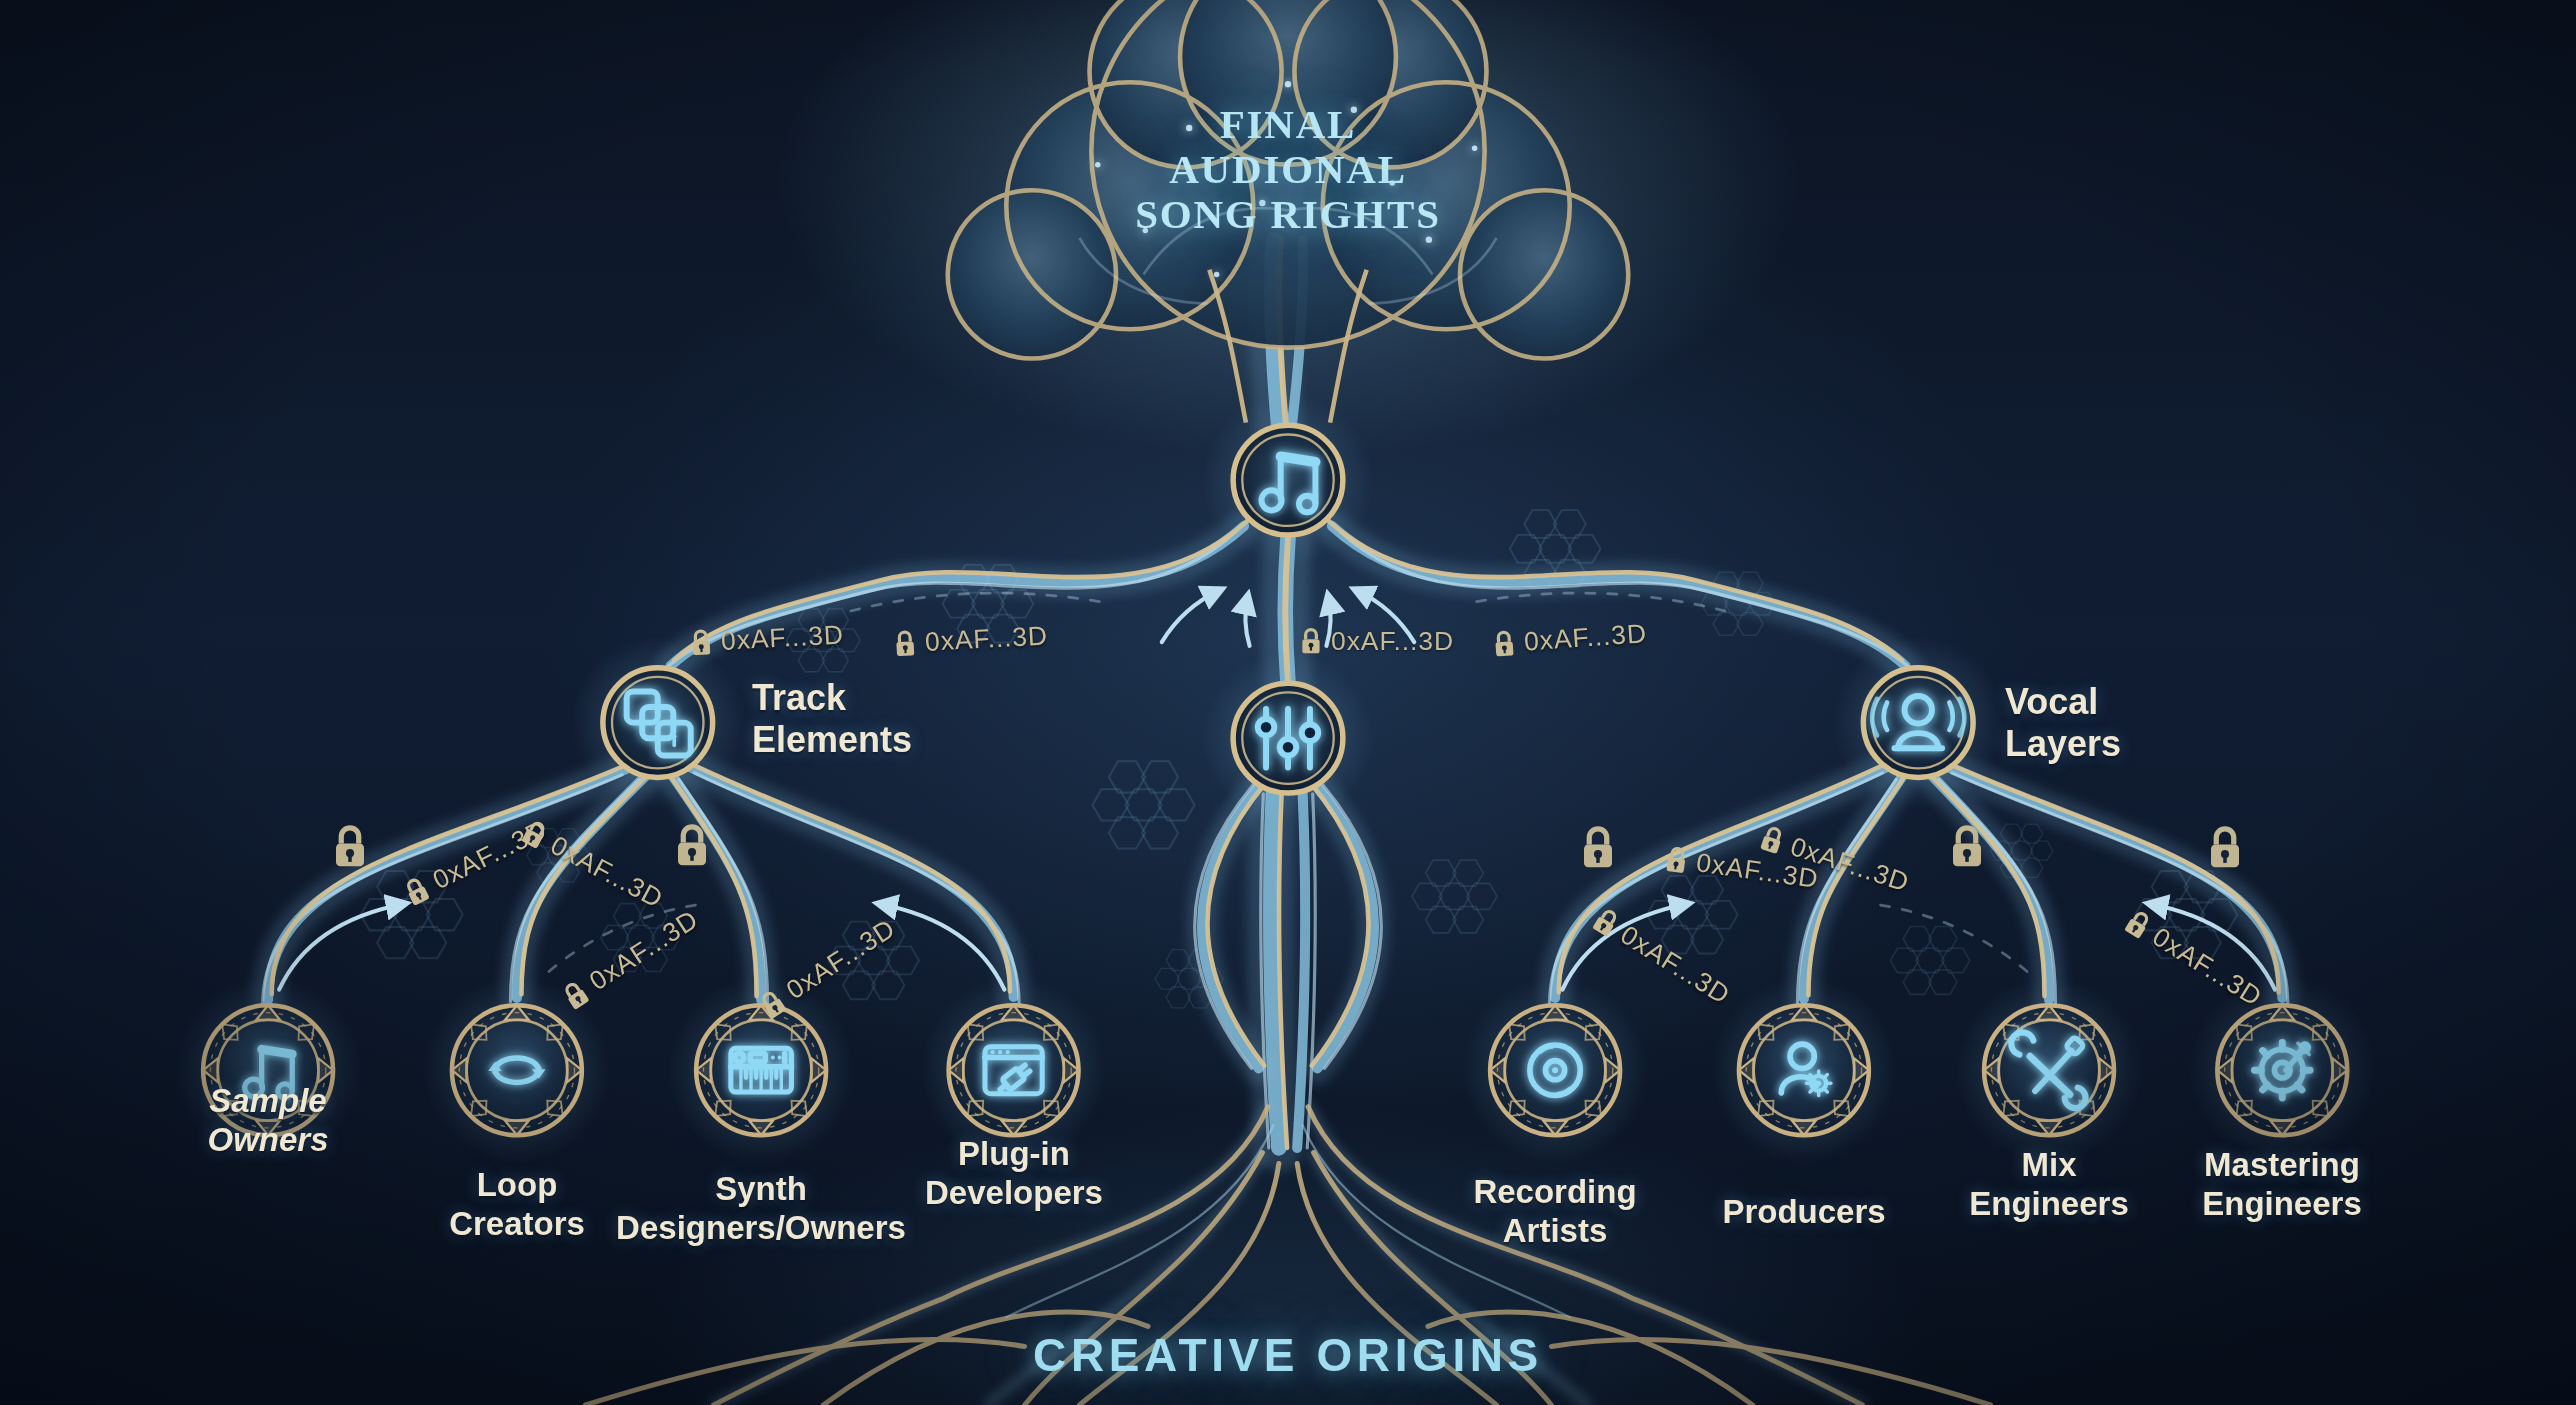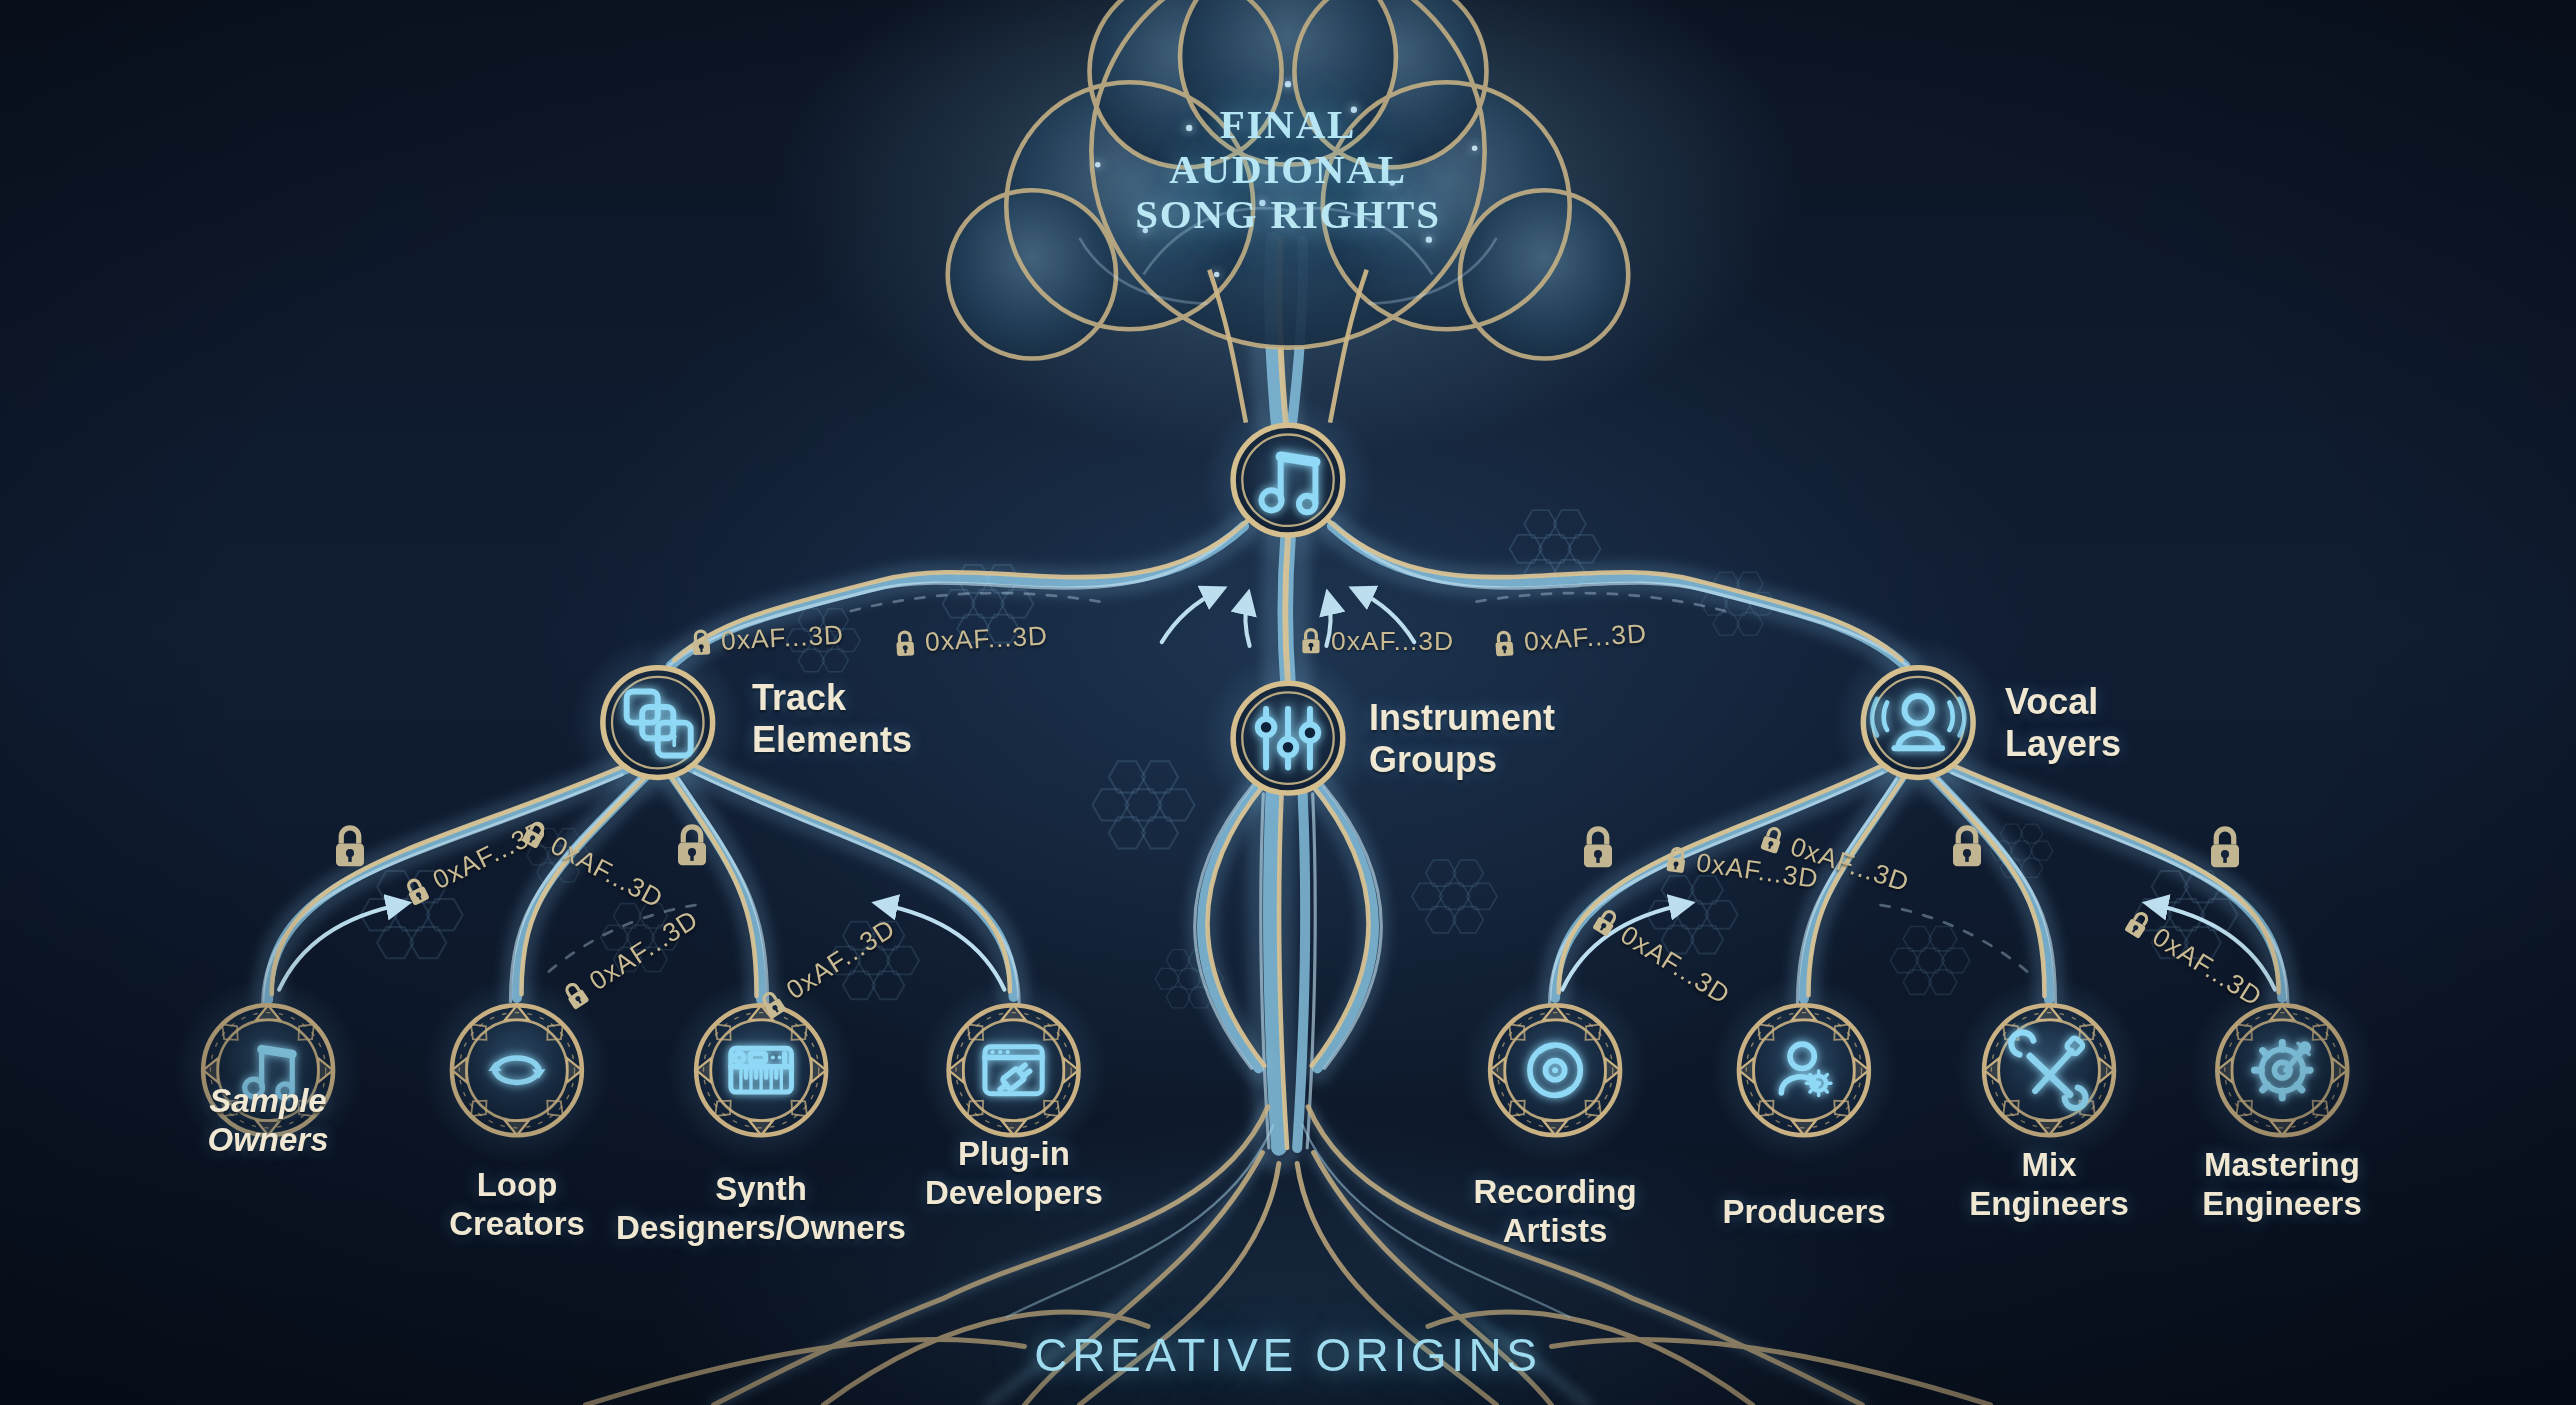--- a/index.html
+++ b/index.html
@@ -31,21 +31,21 @@
   
   .crown-title{position:absolute;left:1288px;top:102px;transform:translateX(-50%);
     text-align:center;font-family:"Liberation Serif",serif;font-weight:700;
     font-size:41px;line-height:45px;color:#b9e7f4;letter-spacing:1.8px;white-space:nowrap;
     text-shadow:0 0 22px rgba(140,220,250,.6),0 0 64px rgba(120,200,240,.4);}
   .label{position:absolute;color:#f0e8d2;font-weight:700;white-space:nowrap;
     text-shadow:0 0 14.6px rgba(90,150,200,.45),0 1.8px 2.7px rgba(0,0,0,.6);}
   .mid-label{font-size:36px;line-height:42px;text-align:left;}
   .leaf-label{font-size:33px;line-height:39px;text-align:center;transform:translateX(-50%);}
   .footer-label{position:absolute;left:1288px;top:1328px;transform:translateX(-50%);
-    font-size:46px;font-weight:400;letter-spacing:4.6px;color:#9fdcef;white-space:nowrap;
+    font-size:46px;font-weight:700;letter-spacing:4.6px;color:#9fdcef;white-space:nowrap;
     text-shadow:0 0 20px rgba(130,215,245,.55),0 0 55px rgba(110,190,235,.35);}
   .hash{position:absolute;display:flex;align-items:center;gap:9.1px;color:#c8ba93;
     font-size:26.5px;letter-spacing:0.9px;white-space:nowrap;
     text-shadow:0 1.8px 2.7px rgba(0,0,0,.55);}
   .hash svg,.lock-solo svg{display:block;}
   .lock-solo{position:absolute;transform:translate(-50%,-50%);opacity:.95;}
 </style>
 </head>
 <body>
 
@@ -515,24 +515,20 @@
 <div class="crown-title">
   <div>FINAL</div>
   <div>AUDIONAL</div>
   <div>SONG RIGHTS</div>
 </div>
 
 <div class="label mid-label" style="left:752px;top:677px;">
   <div>Track</div>
   <div>Elements</div>
 </div>
-<div class="label mid-label" style="left:1369px;top:697px;">
-  <div>Instrument</div>
-  <div>Groups</div>
-</div>
 <div class="label mid-label" style="left:2005px;top:681px;">
   <div>Vocal</div>
   <div>Layers</div>
 </div>
 
 <div class="label leaf-label" style="left:268px;top:1081px;font-style:italic;">
   <div>Sample</div>
   <div>Owners</div>
 </div>
 <div class="label leaf-label" style="left:517px;top:1145px;margin-top:20px;">

